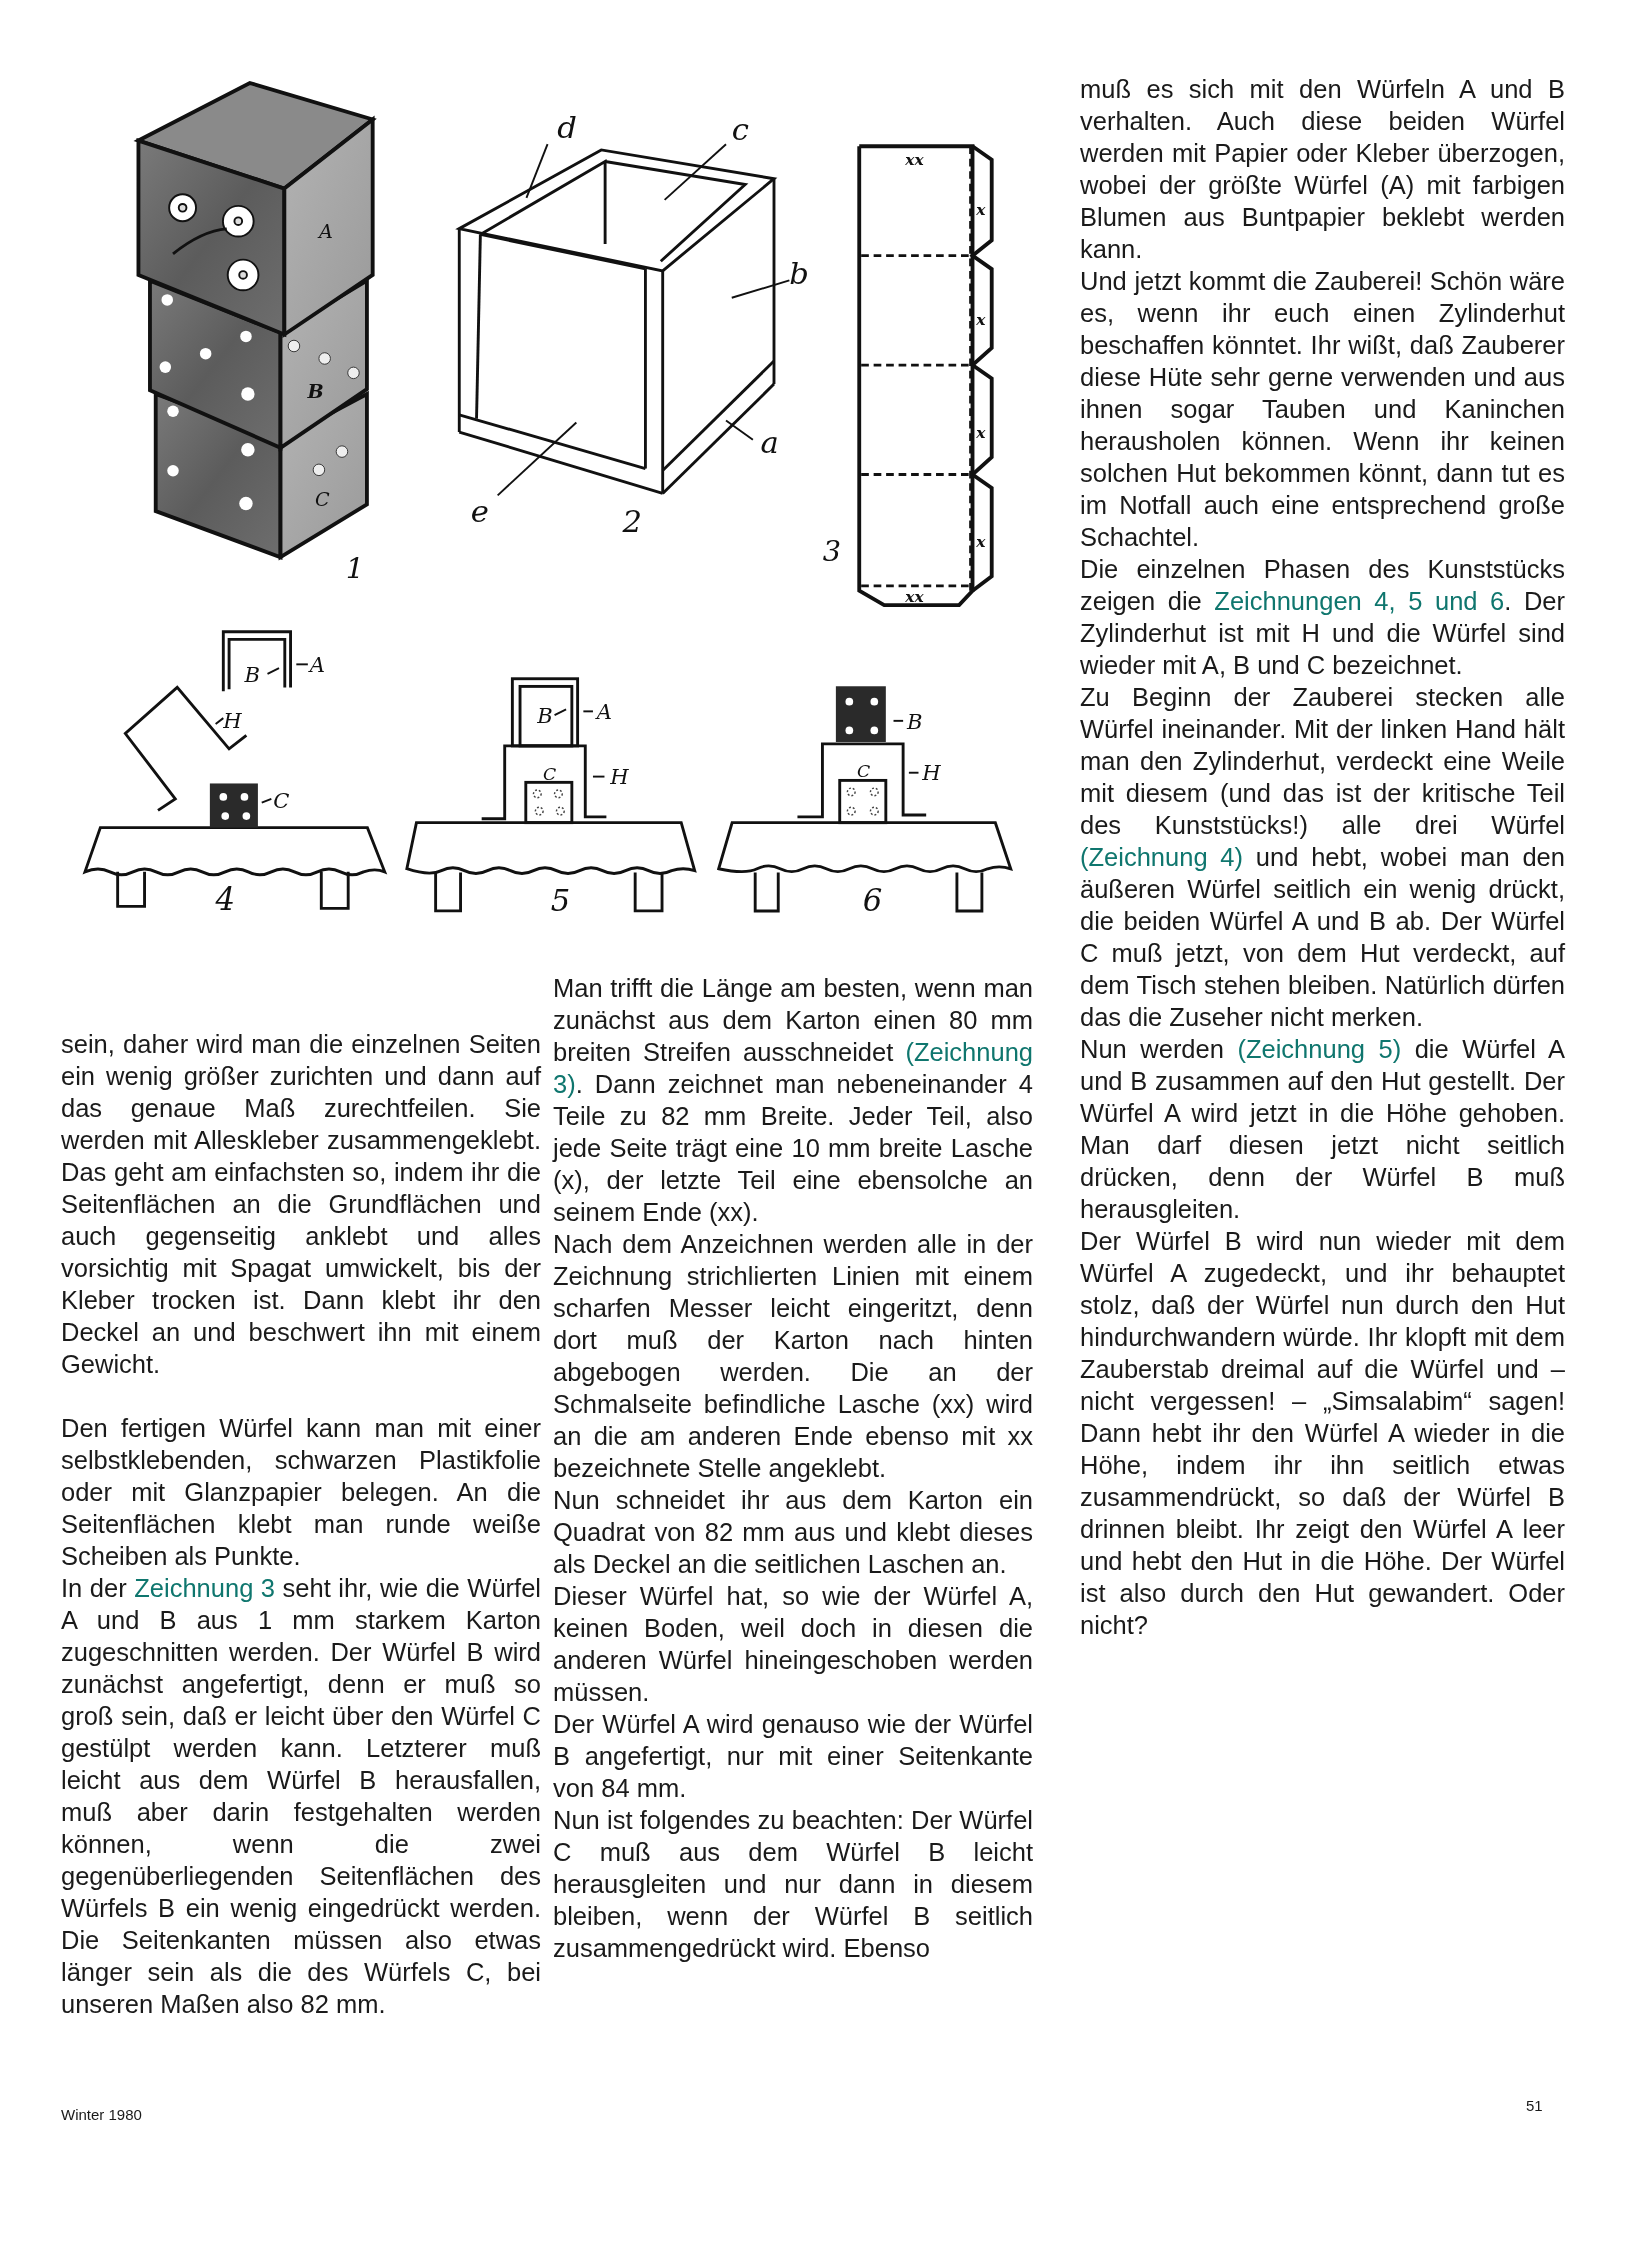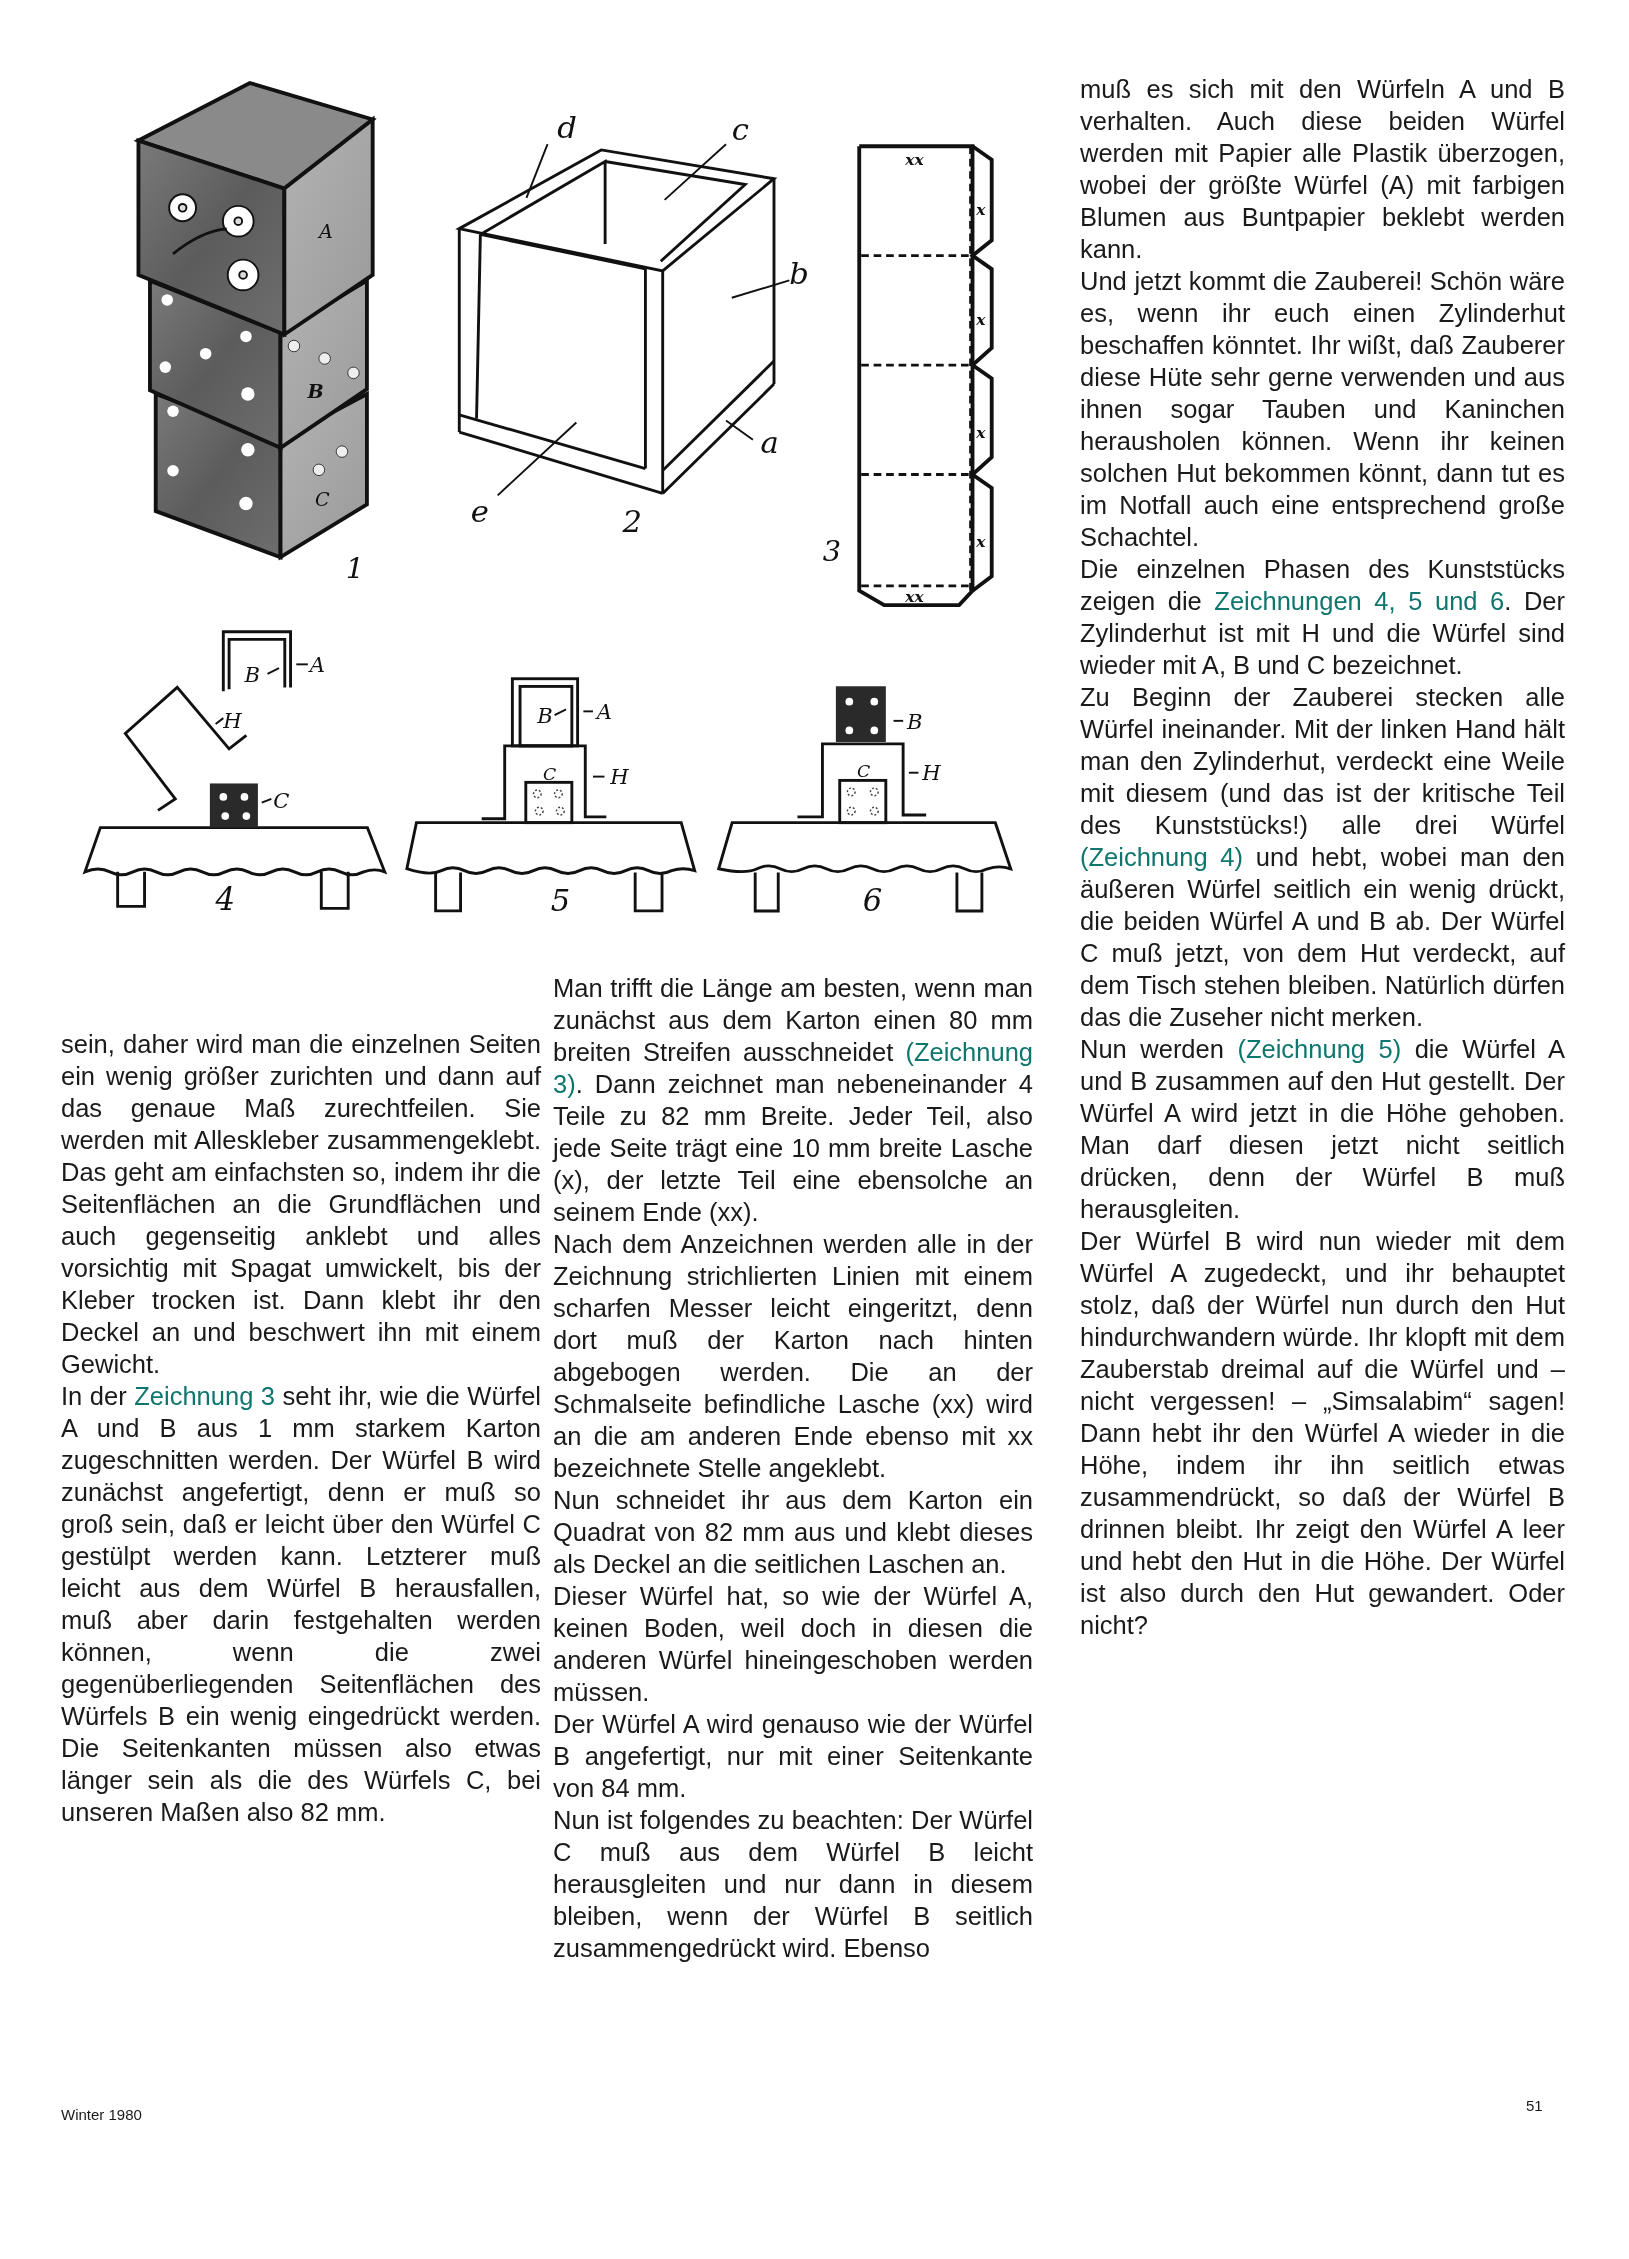--- a/index.html
+++ b/index.html
@@ -222,34 +222,35 @@
   <g font-size="22" font-style="normal">
     <text x="204" y="68">B</text>
     <text x="220" y="122">H</text>
     <text x="152" y="118" font-size="18">C</text>
   </g>
   <text x="158" y="258" font-size="32" font-style="normal">6</text>
 </svg>
 
 <div class="col" id="col-left">
   <p>sein, daher wird man die einzelnen Seiten ein wenig größer zurichten und dann auf das genaue Maß zurechtfeilen. Sie werden mit Alleskleber zusammengeklebt. Das geht am einfachsten so, indem ihr die Seitenflächen an die Grundflächen und auch gegenseitig anklebt und alles vorsichtig mit Spagat umwickelt, bis der Kleber trocken ist. Dann klebt ihr den Deckel an und beschwert ihn mit einem Gewicht.</p>
+  <p class="gap">Den fertigen Würfel kann man mit einer selbstklebenden, schwarzen Plastikfolie oder mit Glanzpapier belegen. An die Seitenflächen klebt man runde weiße Scheiben als Punkte.</p>
   <p><span>In der </span><span class="ref">Zeichnung 3</span><span> seht ihr, wie die Würfel A und B aus 1 mm starkem Karton zugeschnitten werden. Der Würfel B wird zunächst angefertigt, denn er muß so groß sein, daß er leicht über den Würfel C gestülpt werden kann. Letzterer muß leicht aus dem Würfel B herausfallen, muß aber darin festgehalten werden können, wenn die zwei gegenüberliegenden Seitenflächen des Würfels B ein wenig eingedrückt werden. Die Seitenkanten müssen also etwas länger sein als die des Würfels C, bei unseren Maßen also 82 mm.</span></p>
 </div>
 
 <div class="col" id="col-mid">
   <p><span>Man trifft die Länge am besten, wenn man zunächst aus dem Karton einen 80 mm breiten Streifen ausschneidet </span><span class="ref">(Zeichnung 3)</span><span>. Dann zeichnet man nebeneinander 4 Teile zu 82 mm Breite. Jeder Teil, also jede Seite trägt eine 10 mm breite Lasche (x), der letzte Teil eine ebensolche an seinem Ende (xx).</span></p>
   <p>Nach dem Anzeichnen werden alle in der Zeichnung strichlierten Linien mit einem scharfen Messer leicht eingeritzt, denn dort muß der Karton nach hinten abgebogen werden. Die an der Schmalseite befindliche Lasche (xx) wird an die am anderen Ende ebenso mit xx bezeichnete Stelle angeklebt.</p>
   <p>Nun schneidet ihr aus dem Karton ein Quadrat von 82 mm aus und klebt dieses als Deckel an die seitlichen Laschen an.</p>
   <p>Dieser Würfel hat, so wie der Würfel A, keinen Boden, weil doch in diesen die anderen Würfel hineingeschoben werden müssen.</p>
   <p>Der Würfel A wird genauso wie der Würfel B angefertigt, nur mit einer Seitenkante von 84 mm.</p>
   <p>Nun ist folgendes zu beachten: Der Würfel C muß aus dem Würfel B leicht herausgleiten und nur dann in diesem bleiben, wenn der Würfel B seitlich zusammengedrückt wird. Ebenso</p>
 </div>
 
 <div class="col" id="col-right">
-  <p>muß es sich mit den Würfeln A und B verhalten. Auch diese beiden Würfel werden mit Papier alle Plastik überzogen, wobei der größte Würfel (A) mit farbigen Blumen aus Buntpapier beklebt werden kann.</p>
+  <p>muß es sich mit den Würfeln A und B verhalten. Auch diese beiden Würfel werden mit Papier oder Kleber überzogen, wobei der größte Würfel (A) mit farbigen Blumen aus Buntpapier beklebt werden kann.</p>
   <p>Und jetzt kommt die Zauberei! Schön wäre es, wenn ihr euch einen Zylinderhut beschaffen könntet. Ihr wißt, daß Zauberer diese Hüte sehr gerne verwenden und aus ihnen sogar Tauben und Kaninchen herausholen können. Wenn ihr keinen solchen Hut bekommen könnt, dann tut es im Notfall auch eine entsprechend große Schachtel.</p>
   <p><span>Die einzelnen Phasen des Kunststücks zeigen die </span><span class="ref">Zeichnungen 4, 5 und 6</span><span>. Der Zylinderhut ist mit H und die Würfel sind wieder mit A, B und C bezeichnet.</span></p>
   <p><span>Zu Beginn der Zauberei stecken alle Würfel ineinander. Mit der linken Hand hält man den Zylinderhut, verdeckt eine Weile mit diesem (und das ist der kritische Teil des Kunststücks!) alle drei Würfel </span><span class="ref">(Zeichnung 4)</span><span> und hebt, wobei man den äußeren Würfel seitlich ein wenig drückt, die beiden Würfel A und B ab. Der Würfel C muß jetzt, von dem Hut verdeckt, auf dem Tisch stehen bleiben. Natürlich dürfen das die Zuseher nicht merken.</span></p>
   <p><span>Nun werden </span><span class="ref">(Zeichnung 5)</span><span> die Würfel A und B zusammen auf den Hut gestellt. Der Würfel A wird jetzt in die Höhe gehoben. Man darf diesen jetzt nicht seitlich drücken, denn der Würfel B muß herausgleiten.</span></p>
   <p>Der Würfel B wird nun wieder mit dem Würfel A zugedeckt, und ihr behauptet stolz, daß der Würfel nun durch den Hut hindurchwandern würde. Ihr klopft mit dem Zauberstab dreimal auf die Würfel und – nicht vergessen! – „Simsalabim“ sagen! Dann hebt ihr den Würfel A wieder in die Höhe, indem ihr ihn seitlich etwas zusammendrückt, so daß der Würfel B drinnen bleibt. Ihr zeigt den Würfel A leer und hebt den Hut in die Höhe. Der Würfel ist also durch den Hut gewandert. Oder nicht?</p>
 </div>
 
 <div class="footer" id="footer-issue">Winter 1980</div>
 <div class="footer" id="footer-page">51</div>
 

